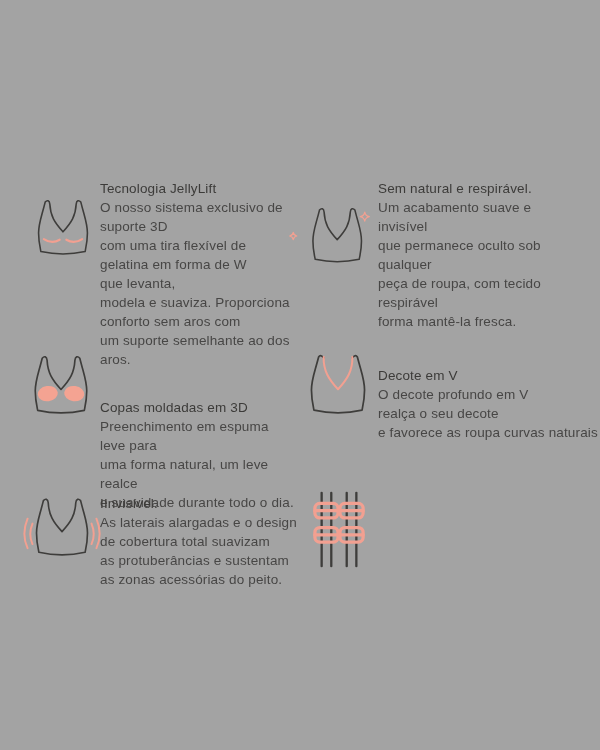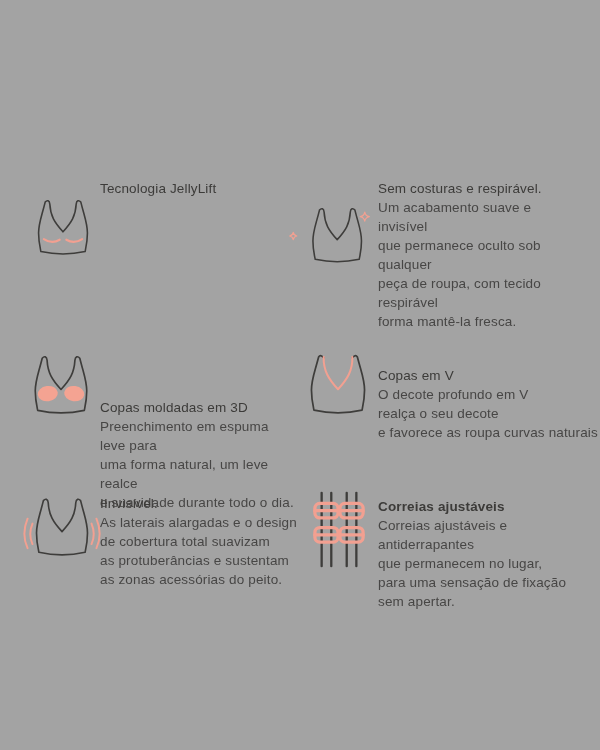--- a/index.html
+++ b/index.html
@@ -36,33 +36,42 @@
 <div class="page">
 
   <div class="feature" style="left:30px;top:179px;width:270px;height:195px;">
     <svg class="icon" style="left:0;top:19px;" width="66" height="61" viewBox="0 0 100 92">
       <path class="stroke-dark" d="M23 6 C17 30 13 38 13 53 C13 66 15 74 16.5 81 C39 86 61 86 83.5 81 C85 74 87 66 87 53 C87 38 83 30 77 6 C74 2.5 70.5 3.5 70 9 C69 27 63 37 50 51 C37 37 31 27 30 9 C29.5 3.5 26 2.5 23 6 Z"></path>
       <path class="stroke-pink" stroke-width="3.2" d="M21 62 Q33 70 45 63"></path>
       <path class="stroke-pink" stroke-width="3.2" d="M55 63 Q67 70 79 62"></path>
     </svg>
     <div class="text" style="left:70px;top:0;width:200px;">
       <div class="title">Tecnologia JellyLift</div>
+      <div class="body">O nosso sistema exclusivo de
+suporte 3D
+com uma tira flexível de
+gelatina em forma de W
+que levanta,
+modela e suaviza. Proporciona
+conforto sem aros com
+um suporte semelhante ao dos
+aros.</div>
     </div>
   </div>
 
   <div class="feature" style="left:288px;top:179px;width:312px;height:160px;">
     <svg class="icon" style="left:0;top:23px;" width="82" height="66" viewBox="0 0 125 100">
       <g transform="translate(25,6)">
         <path class="stroke-dark" d="M23 6 C17 30 13 38 13 53 C13 66 15 74 16.5 81 C39 86 61 86 83.5 81 C85 74 87 66 87 53 C87 38 83 30 77 6 C74 2.5 70.5 3.5 70 9 C69 27 63 37 50 51 C37 37 31 27 30 9 C29.5 3.5 26 2.5 23 6 Z"></path>
       </g>
       <path class="stroke-pink" stroke-width="1.8" d="M117 15 C117.8 19.5 119.5 21.2 124 22 C119.5 22.8 117.8 24.5 117 29 C116.2 24.5 114.5 22.8 110 22 C114.5 21.2 116.2 19.5 117 15 Z"></path>
       <path class="stroke-pink" stroke-width="1.8" d="M8 46 C8.7 49.5 10 50.8 13.5 51.5 C10 52.2 8.7 53.5 8 57 C7.3 53.5 6 52.2 2.5 51.5 C6 50.8 7.3 49.5 8 46 Z"></path>
     </svg>
     <div class="text" style="left:90px;top:0;width:222px;">
-      <div class="title">Sem costuras e respirável.</div>
+      <div class="title">Sem natural e respirável.</div>
       <div class="body">Um acabamento suave e
 invisível
 que permanece oculto sob
 qualquer
 peça de roupa, com tecido
 respirável
 forma mantê-la fresca.</div>
     </div>
   </div>
 
@@ -81,21 +90,21 @@
 e suavidade durante todo o dia.</div>
     </div>
   </div>
 
   <div class="feature" style="left:302px;top:352px;width:298px;height:100px;">
     <svg class="icon" style="left:0;top:0;" width="72" height="66" viewBox="0 0 100 92">
       <path class="stroke-dark" d="M30 8 C26.5 4 24.5 4.5 23 7 C17 30 13 38 13 53 C13 66 15 74 16.5 81 C39 86 61 86 83.5 81 C85 74 87 66 87 53 C87 38 83 30 77 7 C75.5 4.5 73.5 4 70 8"></path>
       <path class="stroke-pink" stroke-width="2.8" d="M30 7 C29.5 26 37 38 50 52 C63 38 70.5 26 70 7"></path>
     </svg>
     <div class="text" style="left:76px;top:14px;width:222px;">
-      <div class="title">Copas em V</div>
+      <div class="title">Decote em V</div>
       <div class="body">O decote profundo em V
 realça o seu decote
 e favorece as roupa curvas naturais</div>
     </div>
   </div>
 
   <div class="feature" style="left:21px;top:492px;width:279px;height:120px;">
     <svg class="icon" style="left:0;top:2px;" width="82" height="69" viewBox="0 0 100 84">
       <g transform="translate(8,3) scale(0.84)">
         <path class="stroke-dark" stroke-width="2.8" d="M23 6 C17 30 13 38 13 53 C13 66 15 74 16.5 81 C39 86 61 86 83.5 81 C85 74 87 66 87 53 C87 38 83 30 77 6 C74 2.5 70.5 3.5 70 9 C69 27 63 37 50 51 C37 37 31 27 30 9 C29.5 3.5 26 2.5 23 6 Z"></path>
@@ -124,23 +133,15 @@
         <rect x="7" y="15" width="24" height="15" rx="5"></rect>
         <path d="M7 22.5 H31"></path>
         <rect x="7" y="40" width="24" height="15" rx="5"></rect>
         <path d="M7 47.5 H31"></path>
         <rect x="33" y="15" width="24" height="15" rx="5"></rect>
         <path d="M33 22.5 H57"></path>
         <rect x="33" y="40" width="24" height="15" rx="5"></rect>
         <path d="M33 47.5 H57"></path>
       </g>
     </svg>
-    <div class="text" style="left:70px;top:8px;width:222px;">
-      <div class="title title-bold">Correias ajustáveis</div>
-      <div class="body">Correias ajustáveis e
-antiderrapantes
-que permanecem no lugar,
-para uma sensação de fixação
-sem apertar.</div>
-    </div>
   </div>
 
 </div>
 
 </body></html>

